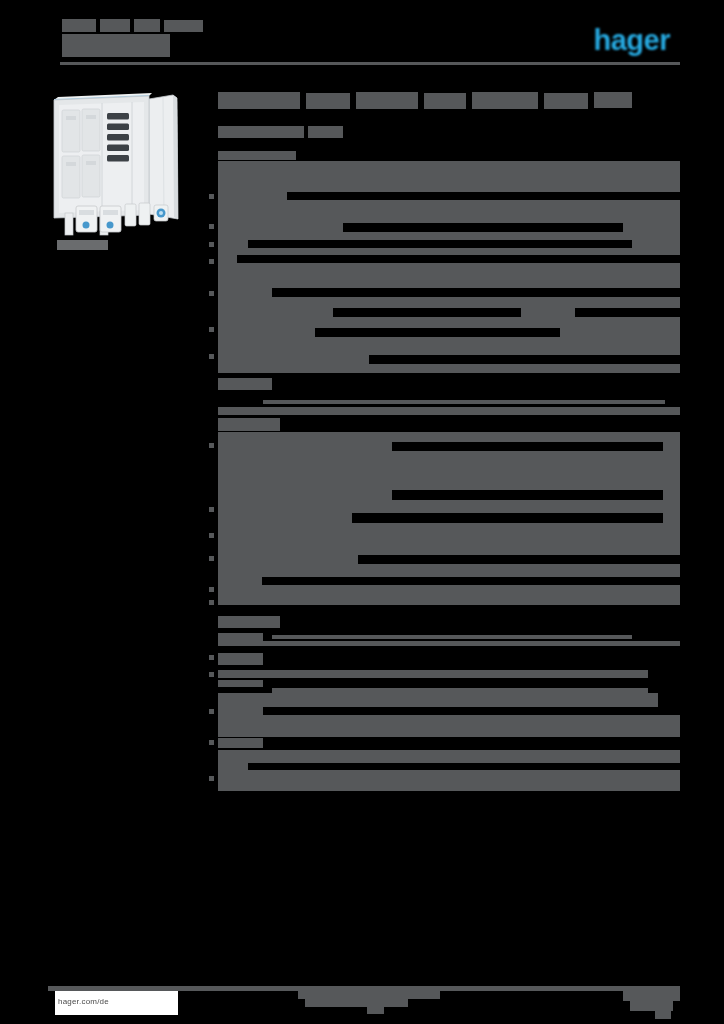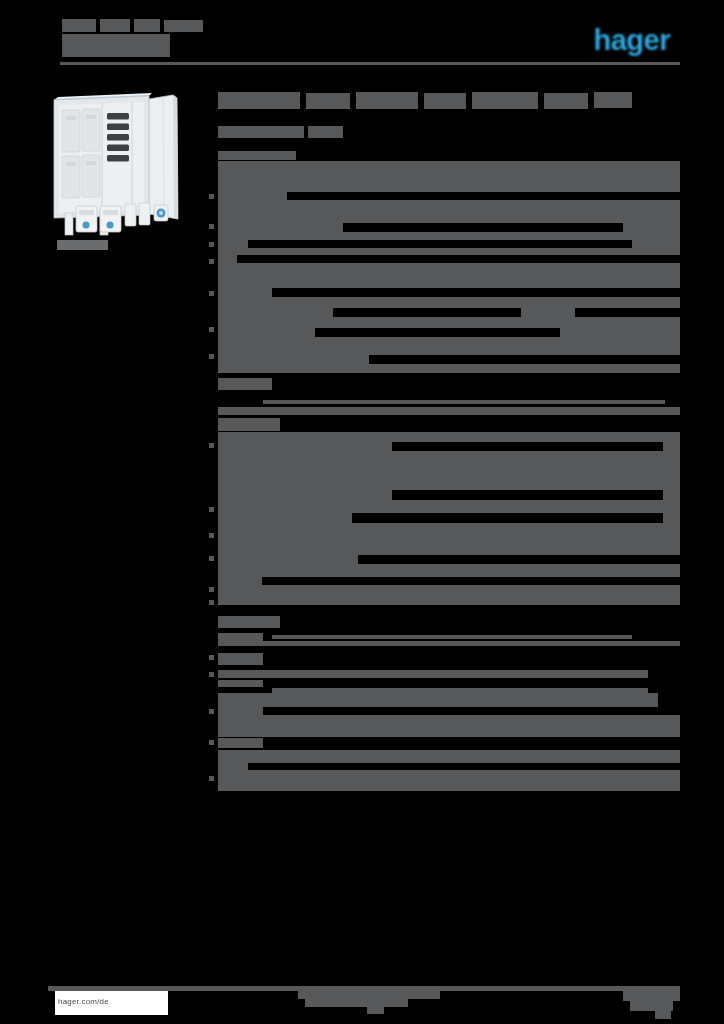--- a/index.html
+++ b/index.html
@@ -56,21 +56,21 @@
     <circle cx="58" cy="137" r="3.5" fill="#4798cc"></circle>
     <rect x="27" y="122" width="15" height="5" fill="#d9dde0"></rect>
     <rect x="51" y="122" width="15" height="5" fill="#d9dde0"></rect>
     <rect x="73" y="116" width="11" height="22" rx="1.5" fill="#eef1f2" stroke="#c6c9cc" stroke-width="0.7"></rect>
     <rect x="87" y="115" width="11" height="22" rx="1.5" fill="#eef1f2" stroke="#c6c9cc" stroke-width="0.7"></rect>
     <rect x="102" y="117" width="14" height="16" rx="2" fill="#eef1f2" stroke="#c6c9cc" stroke-width="0.7"></rect>
     <circle cx="109" cy="125" r="4.5" fill="#4798cc"></circle>
     <circle cx="109" cy="125" r="2" fill="#bfe0f2"></circle>
   </svg>
 
-  <div class="urlbox" style="left:55px;top:990px;width:113px;height:25px;">
+  <div class="urlbox" style="left:55px;top:990px;width:123px;height:25px;">
     <span>hager.com/de</span>
   </div>
 
 <div class="bar" style="left: 62px; top: 19px; width: 34px; height: 13px; background: rgb(86, 88, 90);"></div>
     <div class="bar" style="left: 100px; top: 19px; width: 30px; height: 13px; background: rgb(86, 88, 90);"></div>
     <div class="bar" style="left: 134px; top: 19px; width: 26px; height: 13px; background: rgb(86, 88, 90);"></div>
     <div class="bar" style="left: 164px; top: 20px; width: 39px; height: 12px; background: rgb(86, 88, 90);"></div>
     <div class="bar" style="left: 62px; top: 34px; width: 108px; height: 23px; background: rgb(86, 88, 90);"></div>
     <div class="bar" style="left: 218px; top: 92px; width: 82px; height: 17px; background: rgb(86, 88, 90);"></div>
     <div class="bar" style="left: 306px; top: 93px; width: 44px; height: 16px; background: rgb(86, 88, 90);"></div>

